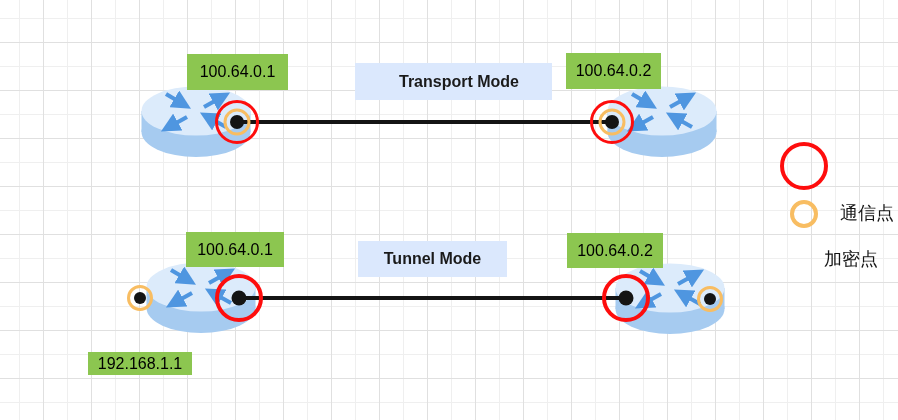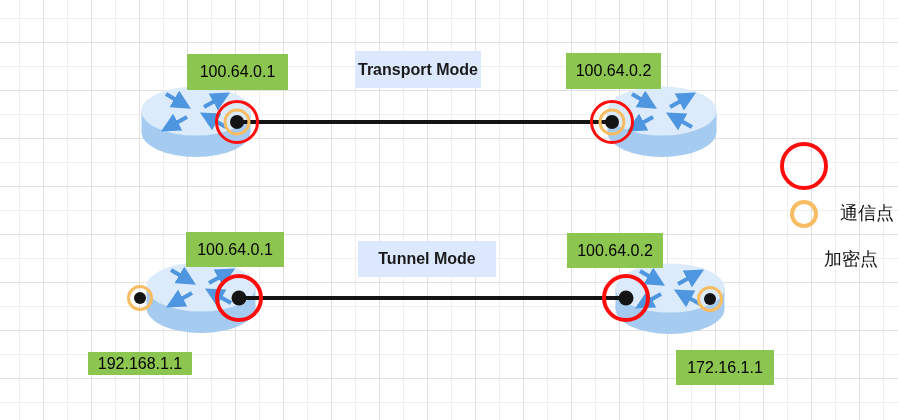--- a/index.html
+++ b/index.html
@@ -66,21 +66,21 @@
     position:absolute;
     font-size:18px;font-weight:normal;color:#151515;
     z-index:5;white-space:nowrap;margin-top:44px;
   }
 </style>
 </head>
 <body>
 
 <div class="canvas">
 
-  <div class="mode" style="left:355px;top:51px;width:126px;height:37px;">Transport Mode</div>
+  <div class="mode" style="left:355px;top:63px;width:186px;height:37px;padding-left:11px;">Transport Mode</div>
 
   <div class="glabel" style="left:187px;top:54px;width:101px;height:36px;">100.64.0.1</div>
 
   <div class="glabel" style="left:566px;top:53px;width:95px;height:36px;">100.64.0.2</div>
 
   <div class="router" style="left:141px;top:86px;">
     <svg width="110" height="72" viewBox="0 0 110 72">
       <defs>
         <marker id="ah1" markerWidth="4.6" markerHeight="4.6" refX="2.4" refY="2.3" orient="auto">
           <path d="M0,0 L4.6,2.3 L0,4.6 z" fill="#4f96e0"></path>
@@ -118,29 +118,28 @@
     <span class="ring ring-red-44"></span>
     <span class="ring ring-orange-27"></span>
     <span class="dot dot-14"></span>
   </div>
   <div class="marker" style="left:612px;top:122px;">
     <span class="ring ring-red-44"></span>
     <span class="ring ring-orange-27"></span>
     <span class="dot dot-14"></span>
   </div>
 
-  <div class="mode" style="left:358px;top:241px;width:138px;height:36px;">Tunnel Mode</div>
+  <div class="mode" style="left:358px;top:241px;width:149px;height:36px;">Tunnel Mode</div>
 
   <div class="glabel" style="left:186px;top:232px;width:98px;height:35px;">100.64.0.1</div>
 
   <div class="glabel" style="left:567px;top:233px;width:96px;height:35px;">100.64.0.2</div>
 
   <div class="glabel" style="left:88px;top:352px;width:104px;height:23px;">192.168.1.1</div>
 
-  <div class="glabel" style="left:676px;top:350px;width:98px;height:35px;">172.16.1.1</div>
 
   <div class="router" style="left:146px;top:262px;">
     <svg width="110" height="72" viewBox="0 0 110 72">
       <ellipse cx="55" cy="46" rx="54.5" ry="25" fill="#a6cbf0"></ellipse>
       <rect x="0.5" y="25" width="109" height="21" fill="#a6cbf0"></rect>
       <ellipse cx="55" cy="25" rx="54.5" ry="24.5" fill="#dcebfb"></ellipse>
       <g stroke="#4f96e0" stroke-width="4.2">
         <line x1="25" y1="8" x2="42" y2="18" marker-end="url(#ah1)"></line>
         <line x1="63" y1="21" x2="81" y2="11" marker-end="url(#ah1)"></line>
         <line x1="46" y1="31" x2="28" y2="41" marker-end="url(#ah1)"></line>

